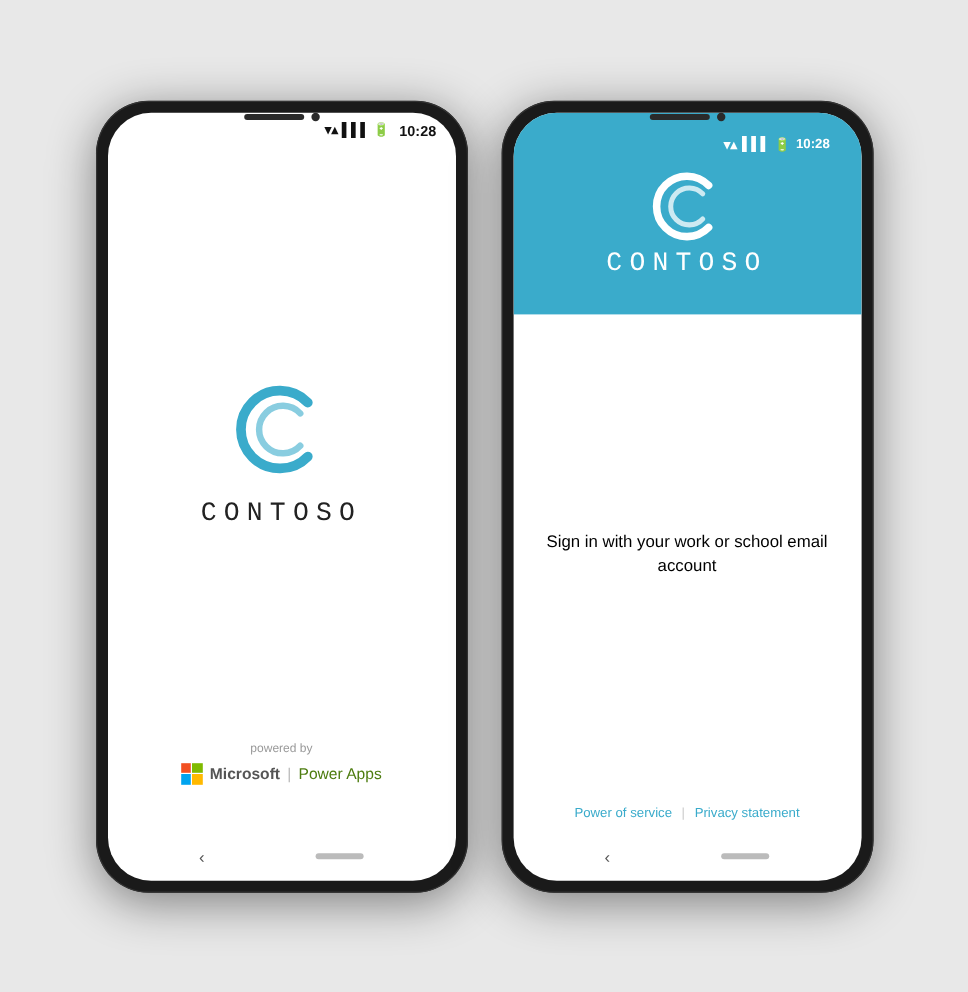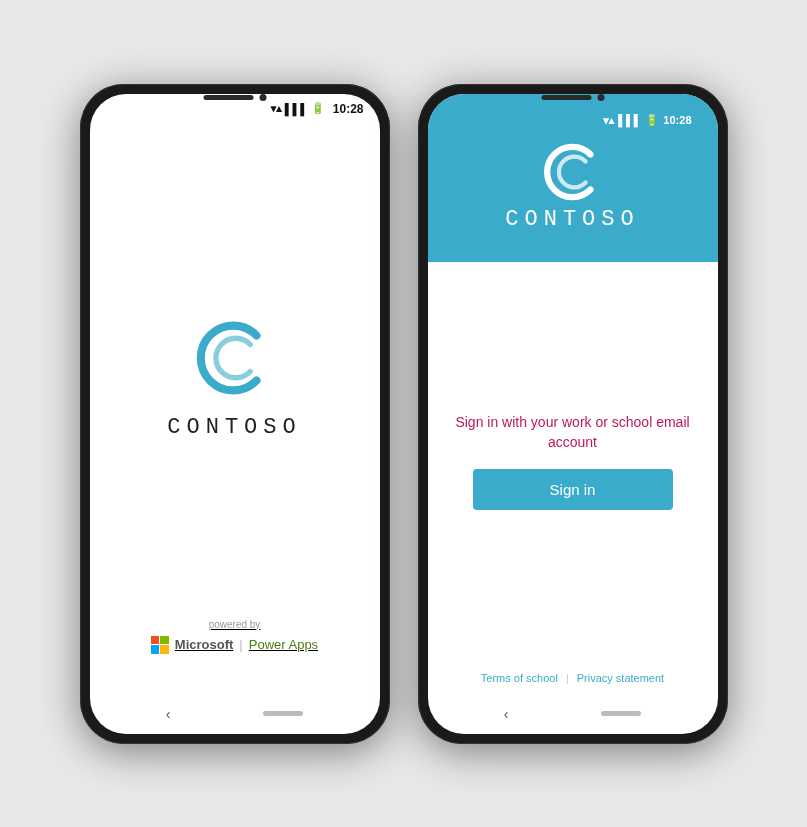--- a/index.html
+++ b/index.html
@@ -110,21 +110,20 @@
       font-family: Liberation Mono, monospace;
     }
     .powered-area {
       position: absolute;
       bottom: 80px;
       left: 0; right: 0;
       display: flex;
       flex-direction: column;
       align-items: center;
       gap: 6px;
-      text-decoration: underline;
     }
     .powered-by-text {
       font-size: 10px;
       color: #999;
     }
     .ms-power-row {
       display: flex;
       align-items: center;
       gap: 6px;
     }
@@ -201,21 +200,21 @@
       flex: 1;
       display: flex;
       flex-direction: column;
       align-items: center;
       justify-content: center;
       padding: 20px;
       gap: 16px;
     }
     .sign-in-prompt {
       font-size: 14px;
-      color: #be185d;
+      color: #000000;
       text-align: center;
       line-height: 1.4;
     }
     .sign-in-button {
       background: #3aabcb;
       color: #fff;
       border: none;
       border-radius: 4px;
       padding: 12px 60px;
       font-size: 15px;
@@ -336,25 +335,24 @@
             <path d="M75 25 A36 36 0 1 0 75 75" stroke-width="9"></path>
             <path d="M68 35 A22 22 0 1 0 68 65" stroke-width="6" opacity="0.75"></path>
           </g>
         </svg>
 
         <div class="contoso-text" style="color:#fff;">CONTOSO</div>
       </div>
 
       <div class="sign-in-area">
         <p class="sign-in-prompt">Sign in with your work or school email account</p>
-        <button class="sign-in-button">Sign in</button>
       </div>
 
       <div class="footer-links">
-        <span class="footer-link">Terms of school</span>
+        <span class="footer-link">Power of service</span>
         <span class="footer-sep">|</span>
         <span class="footer-link">Privacy statement</span>
       </div>
 
       <div class="phone-bottom-nav">
         <span class="nav-chevron">‹</span>
         <div class="nav-pill"></div>
       </div>
     </div>
   </div>

